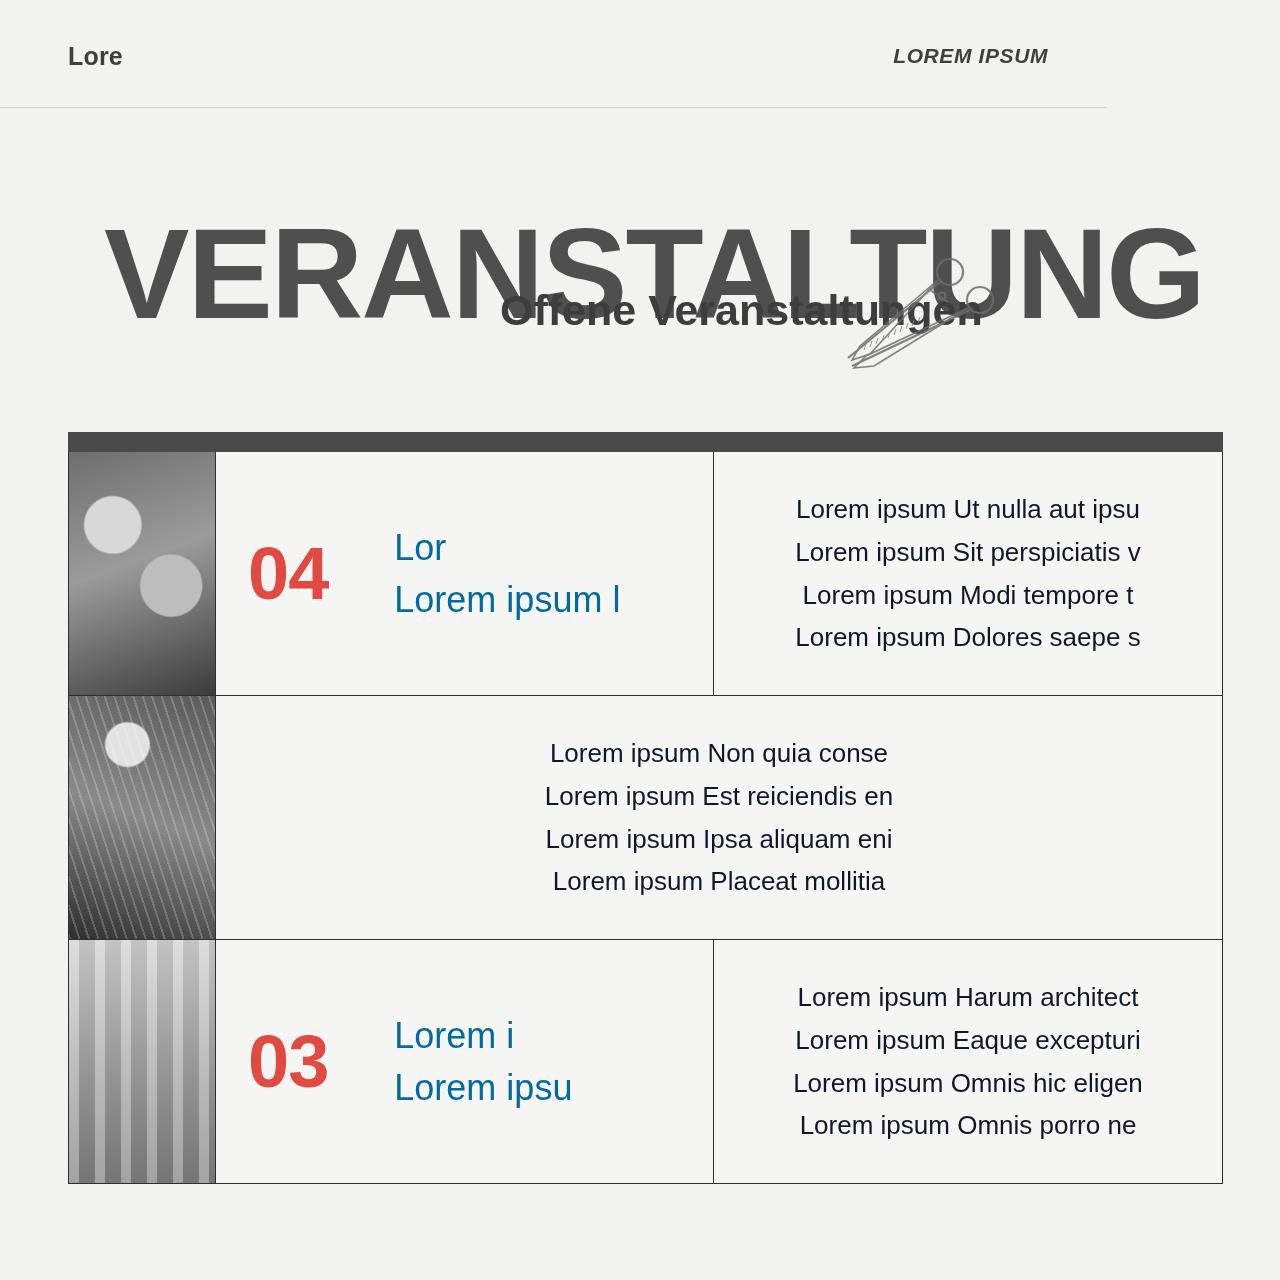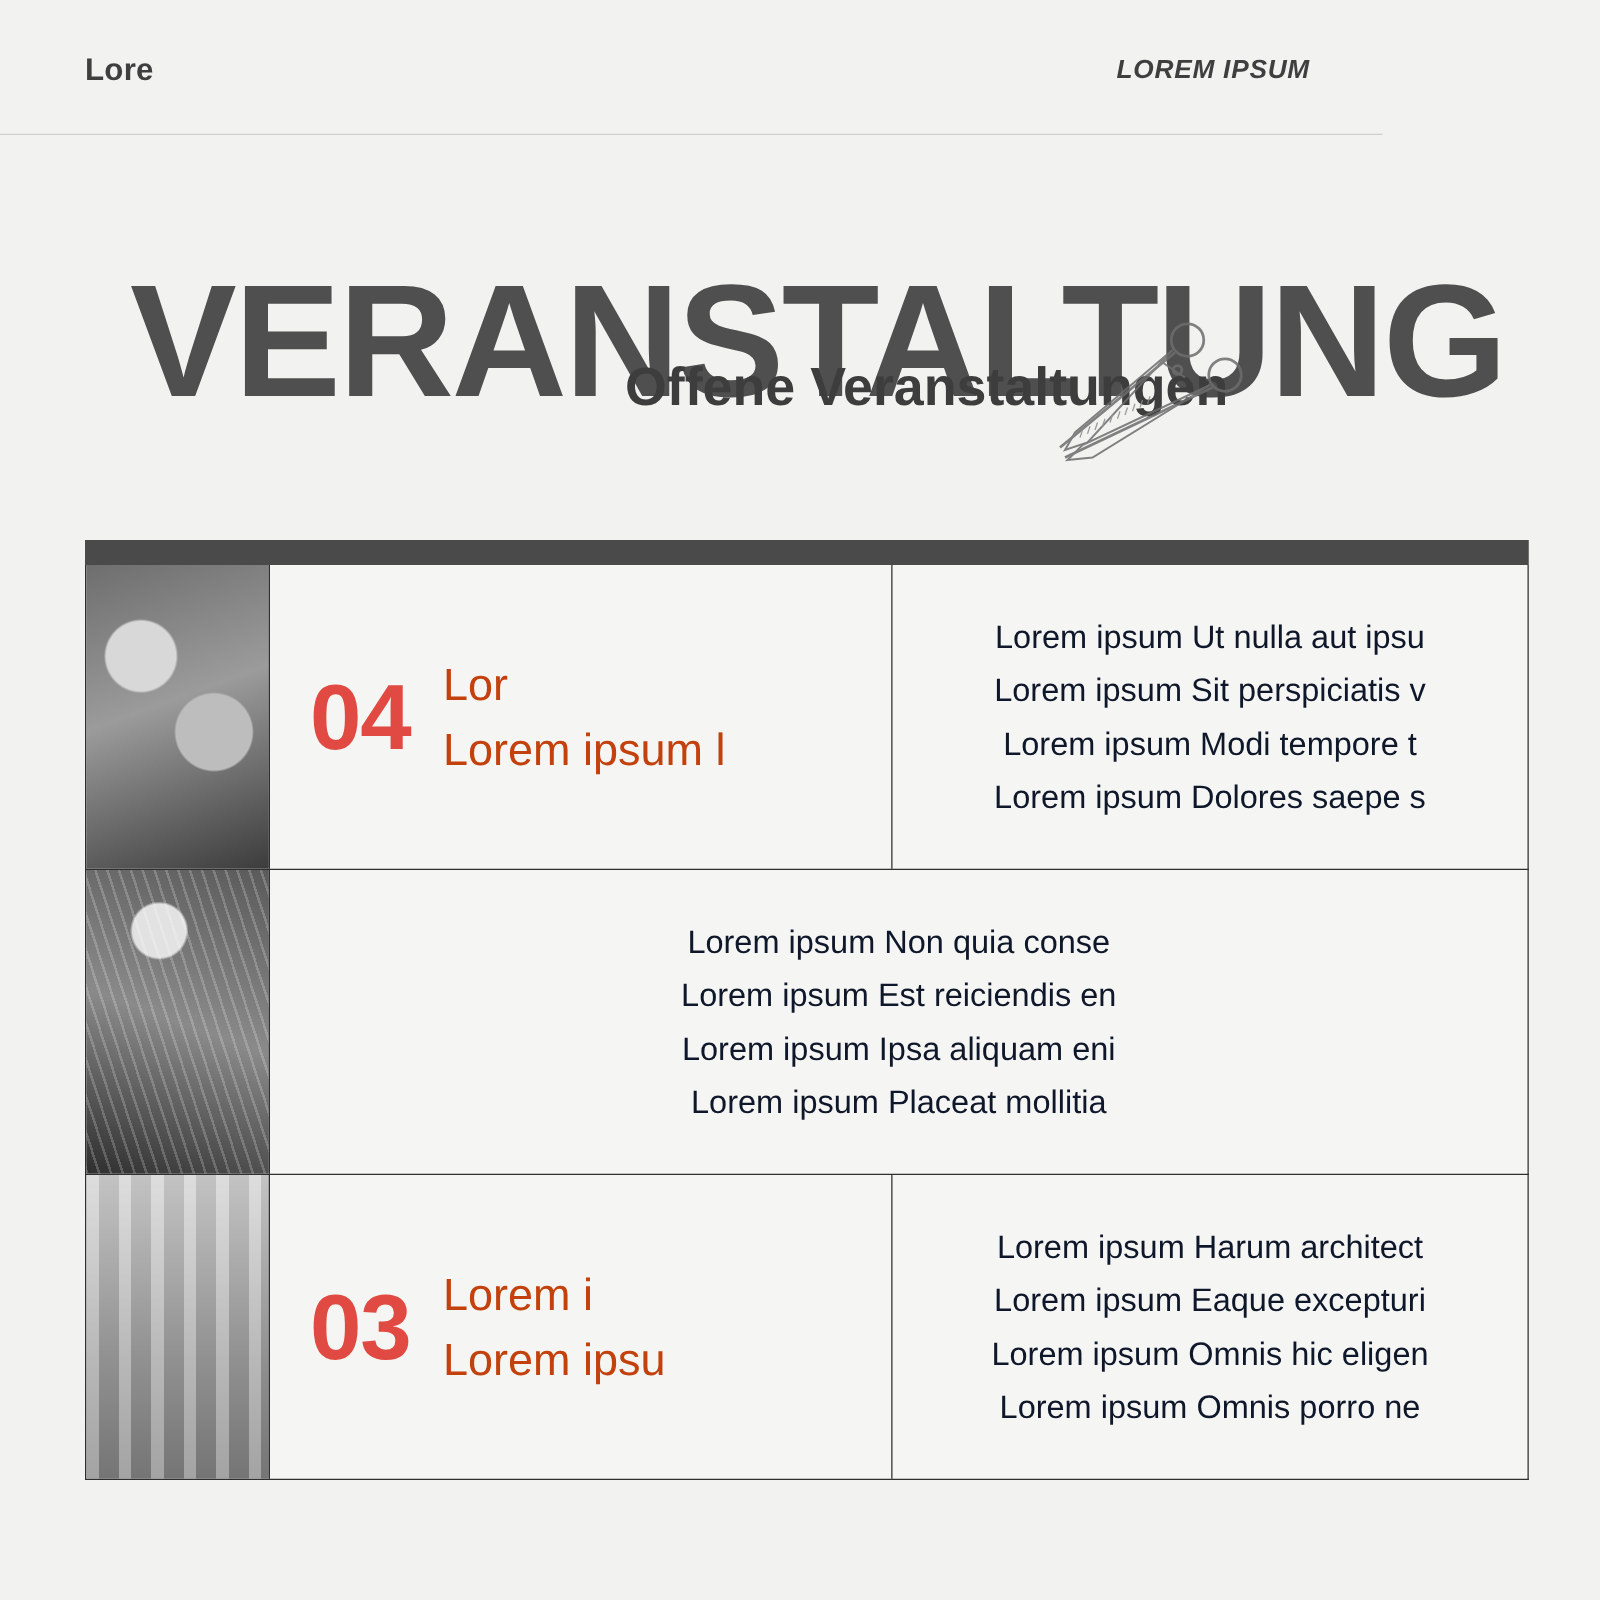--- a/index.html
+++ b/index.html
@@ -123,22 +123,23 @@
   .num {
     font-size: 74px;
     font-weight: bold;
     color: #e04a42;
     line-height: 1;
     margin-right: 26px;
     letter-spacing: -1px;
   }
   .titles {
     font-size: 36px;
-    color: #c2410c;
+    color: #0369a1;
     line-height: 1.42;
+    margin-left: 40px;
   }
   .cell-list {
     flex: 1 1 auto;
     display: flex;
     flex-direction: column;
     justify-content: center;
     align-items: center;
     padding: 0 24px;
     box-sizing: border-box;
   }

